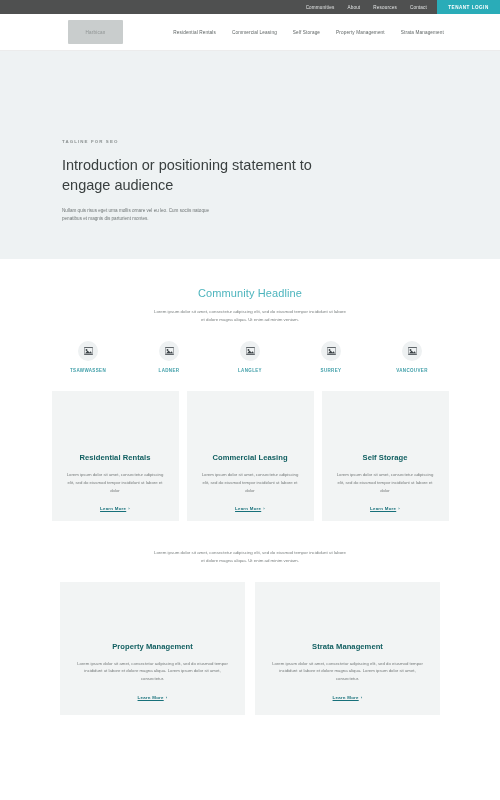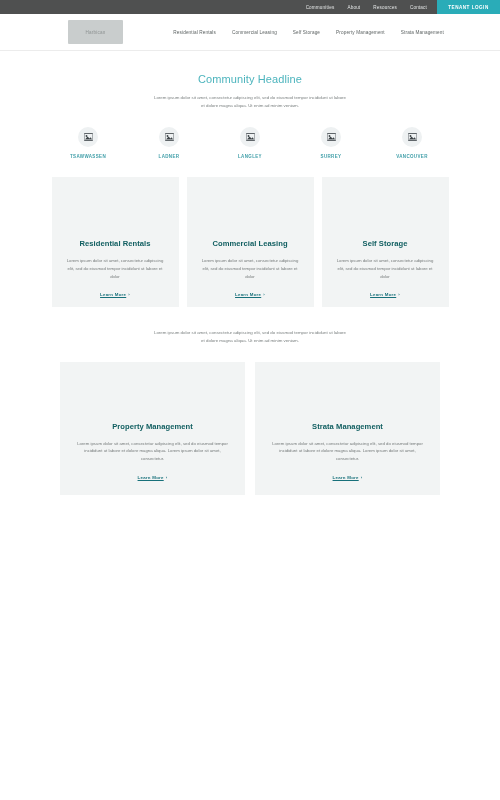--- a/index.html
+++ b/index.html
@@ -57,21 +57,21 @@
   }
   .hero-title{
     font-size:14.5px;line-height:1.38;color:#3a4040;margin:0 0 12px 0;
     font-weight:normal;max-width:250px;
   }
   .hero-copy{
     font-size:4.6px;line-height:1.75;color:#6f7575;margin:0;max-width:168px;
   }
 
   
-  .section{padding-top:22px;}
+  .section{padding-top:28px;}
   .section-title{
     text-align:center;font-size:11px;color:#4cb4bd;font-weight:normal;
     margin:0 0 9px 0;letter-spacing:.1px;
   }
   .section-copy{
     text-align:center;font-size:4.4px;line-height:1.85;color:#7b8080;
     margin:0 auto;max-width:196px;
   }
 
   
@@ -135,20 +135,25 @@
     </div>
     <div class="main-nav">
       <a class="nav-link">Residential Rentals</a>
       <a class="nav-link">Commercial Leasing</a>
       <a class="nav-link">Self Storage</a>
       <a class="nav-link">Property Management</a>
       <a class="nav-link">Strata Management</a>
     </div>
   </div>
 
+  <div class="hero">
+    <p class="hero-tagline">TAGLINE FOR SEO</p>
+    <h1 class="hero-title">Introduction or positioning statement to engage audience</h1>
+    <p class="hero-copy">Nullam quis risus eget urna mollis ornare vel eu leo. Cum sociis natoque penatibus et magnis dis parturient montes.</p>
+  </div>
 
   <div class="section">
     <h2 class="section-title">Community Headline</h2>
     <p class="section-copy">Lorem ipsum dolor sit amet, consectetur adipiscing elit, sed do eiusmod tempor incididunt ut labore et dolore magna aliqua. Ut enim ad minim veniam.</p>
 
     <div class="community-row">
       <div class="community-item">
         <div class="community-icon">
           <svg width="9" height="8" viewBox="0 0 18 16">
               <rect x="0" y="1" width="18" height="14" rx="1" fill="none" stroke="#3b4246" stroke-width="1.6"></rect>

